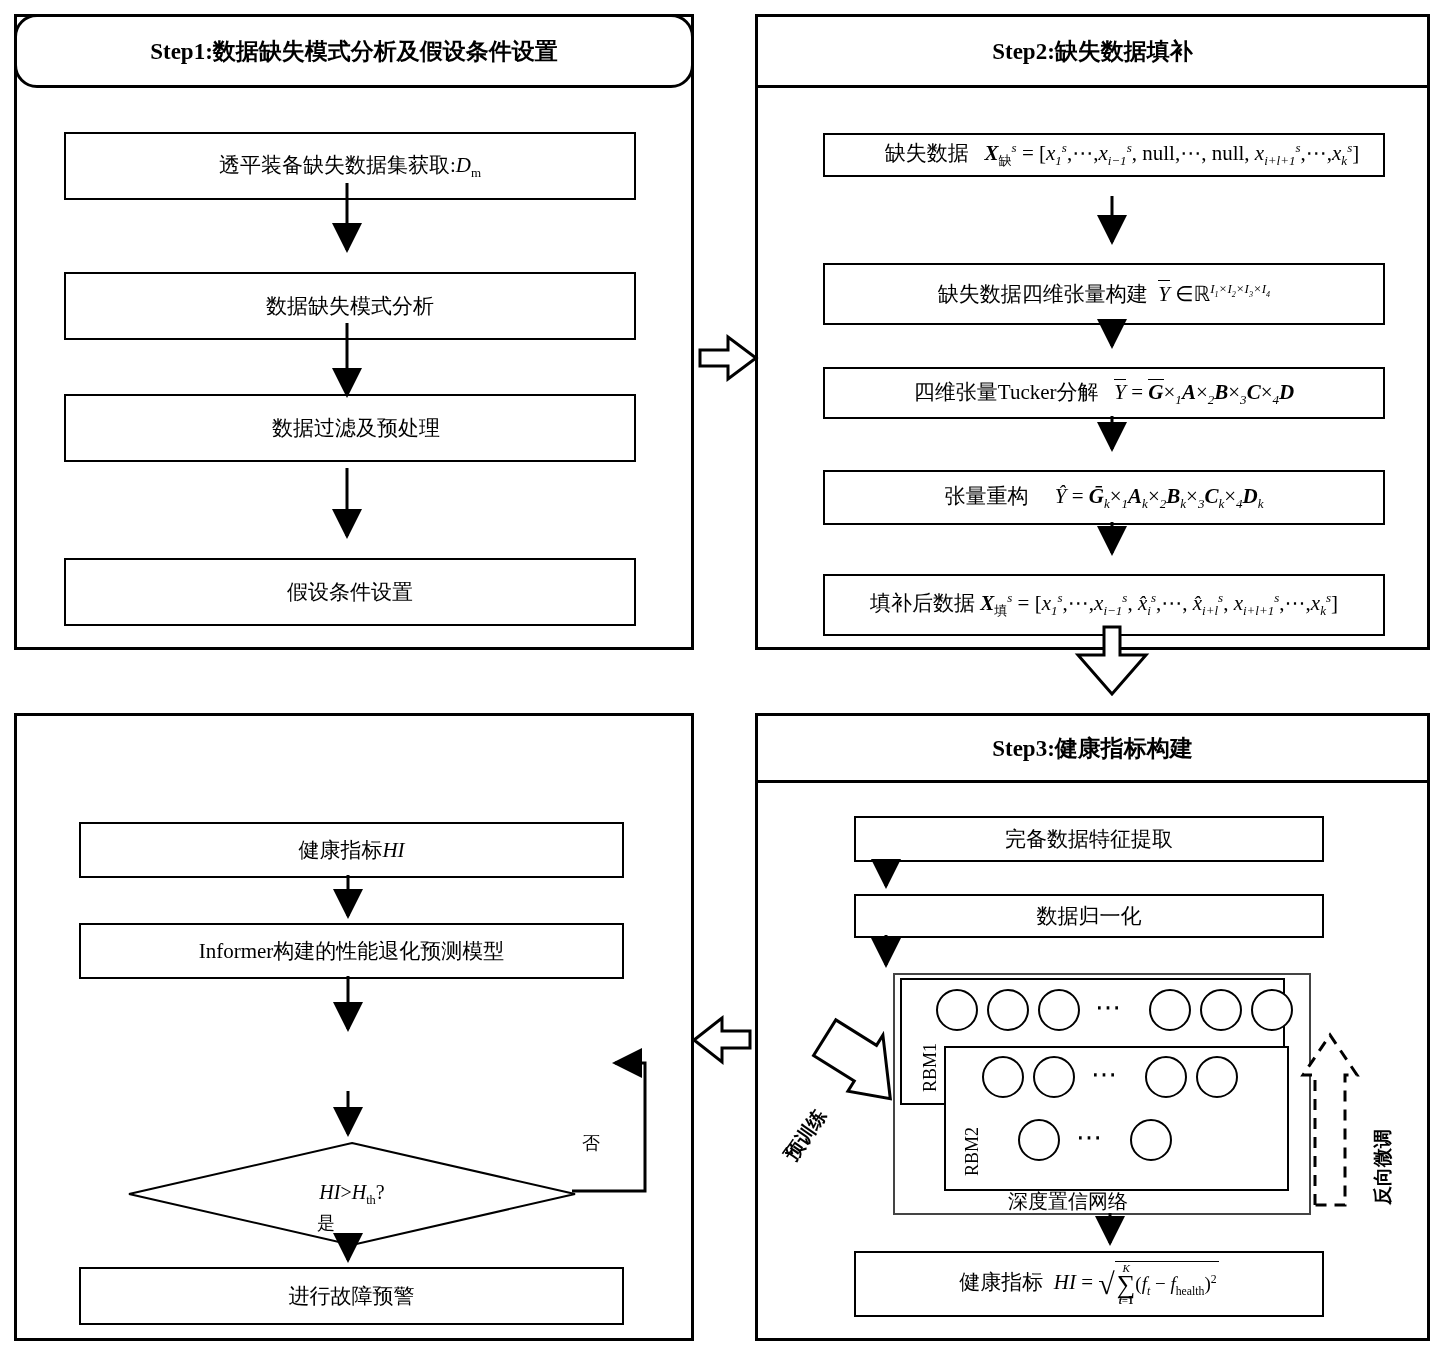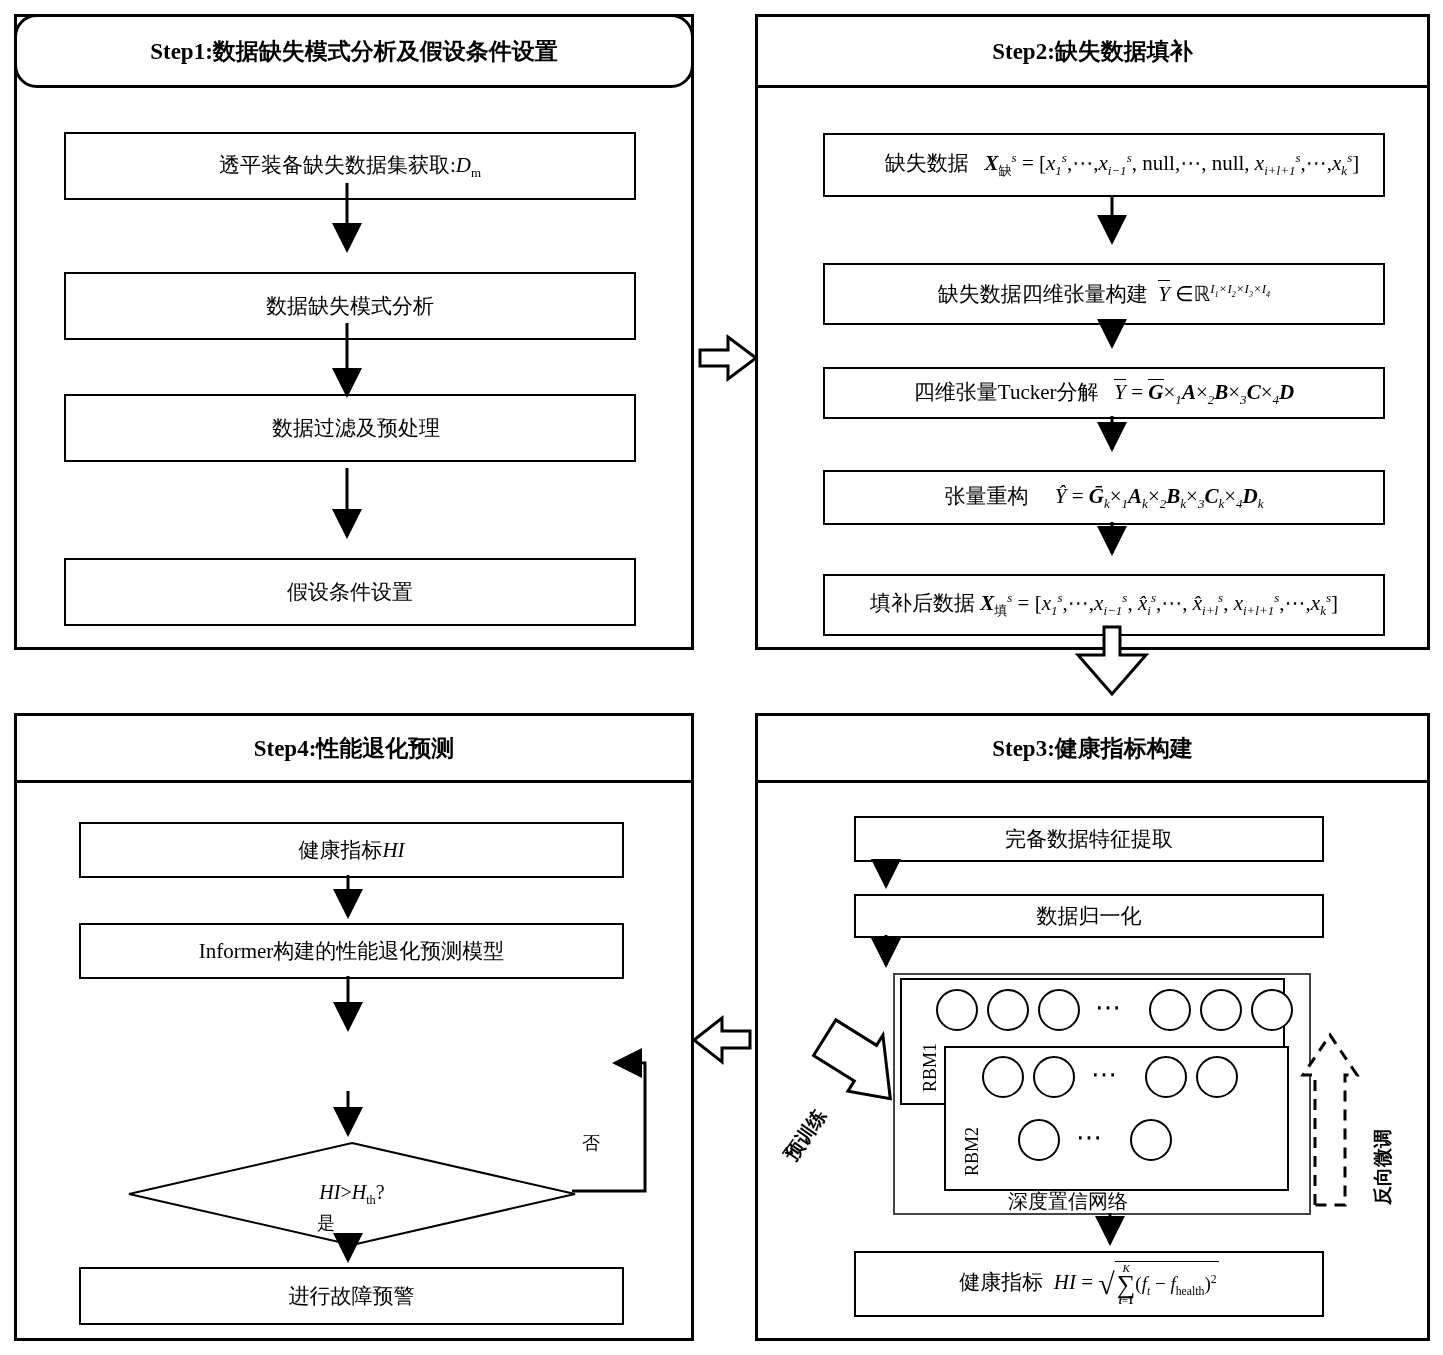--- a/index.html
+++ b/index.html
@@ -58,21 +58,21 @@
     <div class="box" style="left:47px;top:541px;width:572px;height:68px;">
       <span class="t">假设条件设置</span>
     </div>
   </div>
 
   <div class="panel" style="left:755px;top:14px;width:675px;height:636px;">
     <div class="panel-title" style="width:675px;height:74px;">
       <span>Step2:缺失数据填补</span>
     </div>
 
-    <div class="box" style="left:65px;top:116px;width:562px;height:64px;padding-left:36px;">
+    <div class="box" style="left:65px;top:116px;width:562px;height:44px;padding-left:36px;">
       <span class="t">
         缺失数据&nbsp;&nbsp;&nbsp;<b class="math">X</b><sub class="mathup">缺</sub><sup>s</sup>
         <span class="mathup">= [</span><span class="math">x</span><sub>1</sub><sup>s</sup>,⋯,<span class="math">x</span><sub>i−1</sub><sup>s</sup>, <span class="mathup">null</span>,⋯, <span class="mathup">null</span>, <span class="math">x</span><sub>i+l+1</sub><sup>s</sup>,⋯,<span class="math">x</span><sub>k</sub><sup>s</sup><span class="mathup">]</span>
       </span>
     </div>
 
     <div class="box" style="left:65px;top:246px;width:562px;height:62px;">
       <span class="t">
         缺失数据四维张量构建&nbsp;&nbsp;<span style="border-top:1.5px solid #000;padding-top:1px;" class="math">Y</span>
         <span class="mathup">∈</span>ℝ<sup><span class="math">I</span><sub>1</sub>×<span class="math">I</span><sub>2</sub>×<span class="math">I</span><sub>3</sub>×<span class="math">I</span><sub>4</sub></sup>
@@ -95,23 +95,20 @@
 
     <div class="box" style="left:65px;top:557px;width:562px;height:62px;">
       <span class="t">
         填补后数据&nbsp;<b class="math">X</b><sub class="mathup">填</sub><sup>s</sup>
         <span class="mathup">= [</span><span class="math">x</span><sub>1</sub><sup>s</sup>,⋯,<span class="math">x</span><sub>i−1</sub><sup>s</sup>, <span class="math">x̂</span><sub>i</sub><sup>s</sup>,⋯, <span class="math">x̂</span><sub>i+l</sub><sup>s</sup>, <span class="math">x</span><sub>i+l+1</sub><sup>s</sup>,⋯,<span class="math">x</span><sub>k</sub><sup>s</sup><span class="mathup">]</span>
       </span>
     </div>
   </div>
 
   <div class="panel" style="left:14px;top:713px;width:680px;height:628px;">
-    <div class="panel-title" style="width:680px;height:70px;">
-      <span>Step4:性能退化预测</span>
-    </div>
 
     <div class="box" style="left:62px;top:106px;width:545px;height:56px;">
       <span class="t">健康指标<span class="math">HI</span></span>
     </div>
 
     <div class="box" style="left:62px;top:207px;width:545px;height:56px;">
       <span class="t">Informer构建的性能退化预测模型</span>
     </div>
 
 

